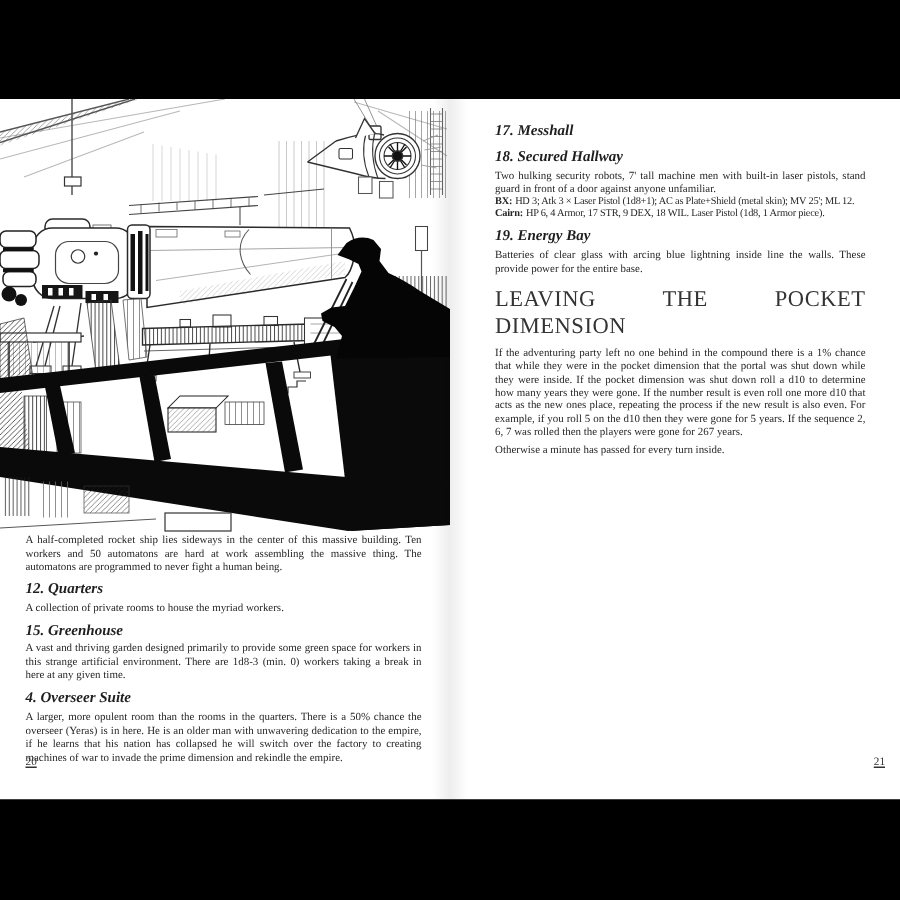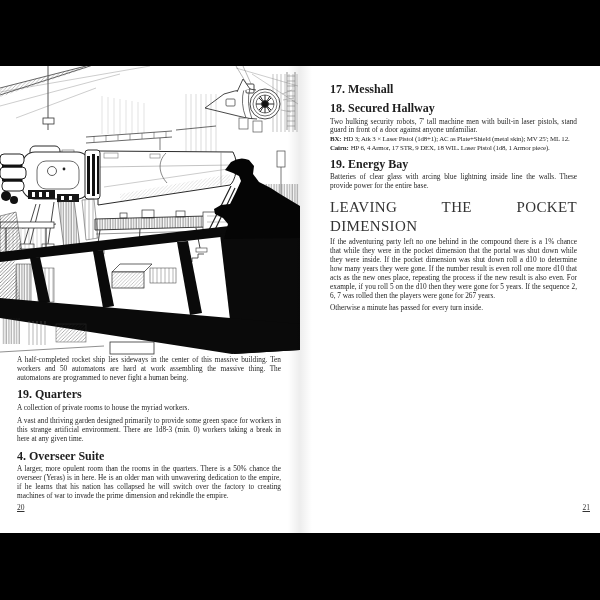--- a/index.html
+++ b/index.html
@@ -12,21 +12,21 @@
   .gutter{position:absolute;top:0;left:288px;width:24px;height:467px;pointer-events:none;
           background:linear-gradient(to right,rgba(0,0,0,0),rgba(0,0,0,0.07) 50%,rgba(0,0,0,0));}
   .page{position:absolute;top:0;height:467px;}
   .page.left{left:0;width:300px;}
   .page.right{left:300px;width:300px;}
   .illo{position:absolute;top:0;left:0;width:300px;height:290px;}
   .textcol{position:absolute;font-size:7.3px;line-height:1.23;text-align:justify;}
   .page.left  .textcol{left:17px;width:264px;top:290px;}
   .page.right .textcol{left:30px;width:247px;top:16px;}
   .sec{margin:0 0 4.5px;}
-  .sec h4{margin:0 0 1.5px;font-size:12px;font-weight:bold;color:#1e1e1e;}
+  .sec h4{margin:0 0 1.5px;font-size:10px;font-style:italic;font-weight:bold;color:#1e1e1e;}
   .sec p{margin:0;}
   .stat{margin:2.5px 0 0;font-size:6.9px;letter-spacing:-0.15px;text-align:left;}
   .stat .lbl{font-weight:bold;font-style:normal;margin-right:2px;}
   h2.bighead{margin:7px 0 3px;font-weight:400;font-size:15px;letter-spacing:0.35px;color:#333;
              font-family:"Liberation Serif","DejaVu Serif",serif;}
   .para{margin:0 0 3px;}
   .pagenum{position:absolute;top:437px;font-size:7.5px;color:#333;}
   .pagenum.pl{left:17px;text-decoration:underline;}
   .pagenum.pr{right:10px;text-decoration:underline;}
 </style>
@@ -180,24 +180,25 @@
           <rect x="110" y="276" width="44" height="12" fill="#fff" stroke="#333" stroke-width="0.8"></rect>
           <path d="M0,286L104,280" stroke="#444" stroke-width="0.6"></path>
         </g>
       </svg>
 
       <div class="textcol">
         <div class="sec">
           <p>A half-completed rocket ship lies sideways in the center of this massive building. Ten workers and 50 automatons are hard at work assembling the massive thing. The automatons are programmed to never fight a human being.</p>
         </div>
         <div class="sec">
-          <h4>19. Quarters</h4>
+          <h4>12. Quarters</h4>
           <p>A collection of private rooms to house the myriad workers.</p>
         </div>
         <div class="sec">
+          <h4>15. Greenhouse</h4>
           <p>A vast and thriving garden designed primarily to provide some green space for workers in this strange artificial environment. There are 1d8-3 (min. 0) workers taking a break in here at any given time.</p>
         </div>
         <div class="sec">
           <h4>4. Overseer Suite</h4>
           <p>A larger, more opulent room than the rooms in the quarters. There is a 50% chance the overseer (Yeras) is in here. He is an older man with unwavering dedication to the empire, if he learns that his nation has collapsed he will switch over the factory to creating machines of war to invade the prime dimension and rekindle the empire.</p>
         </div>
       </div>
 
       <span class="pagenum pl">20</span>
     </div>

